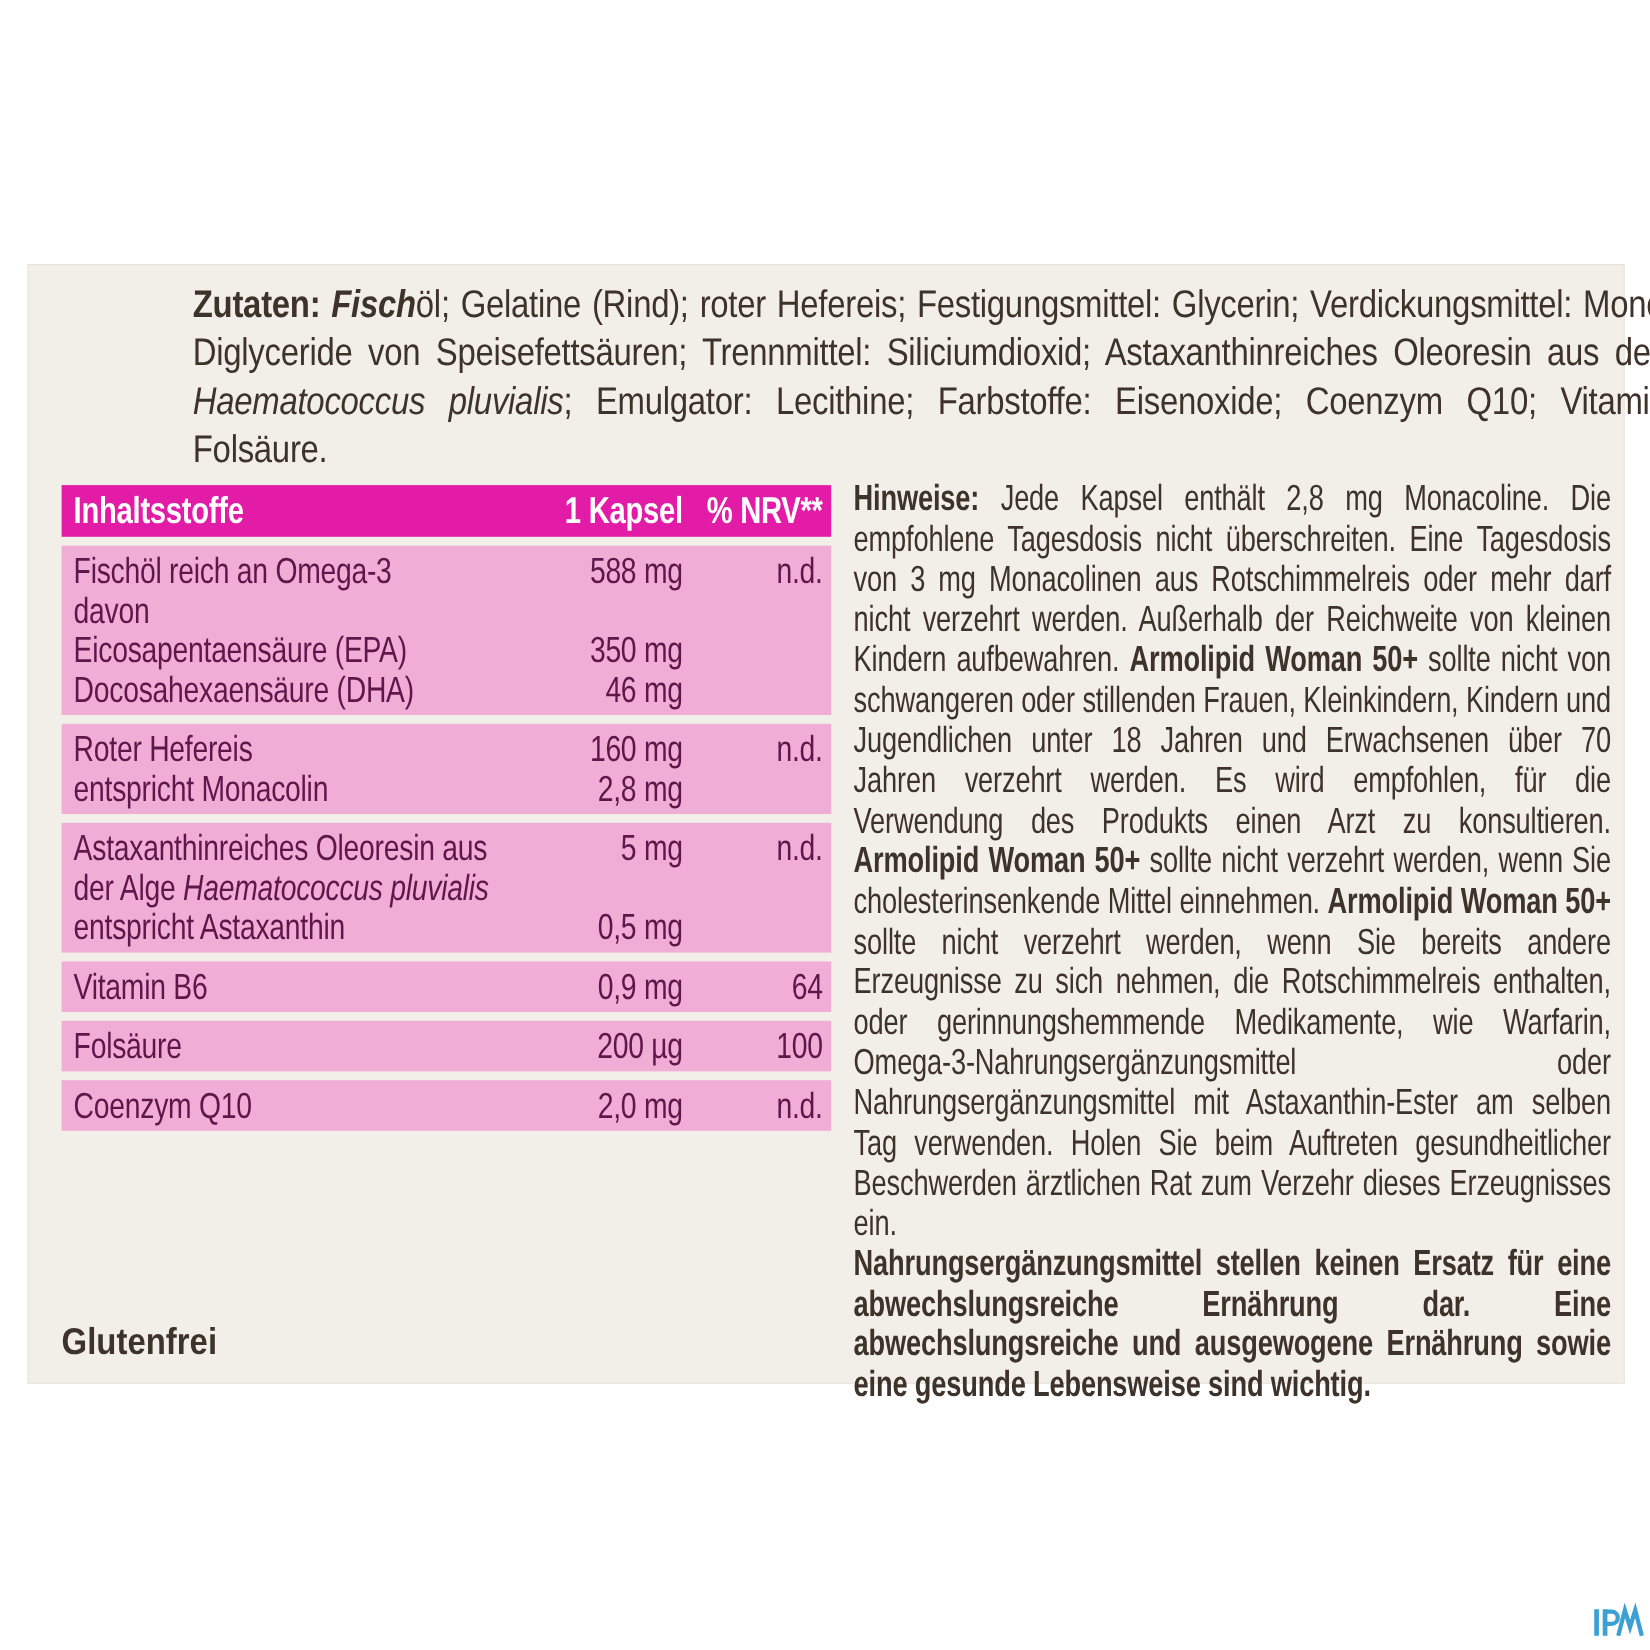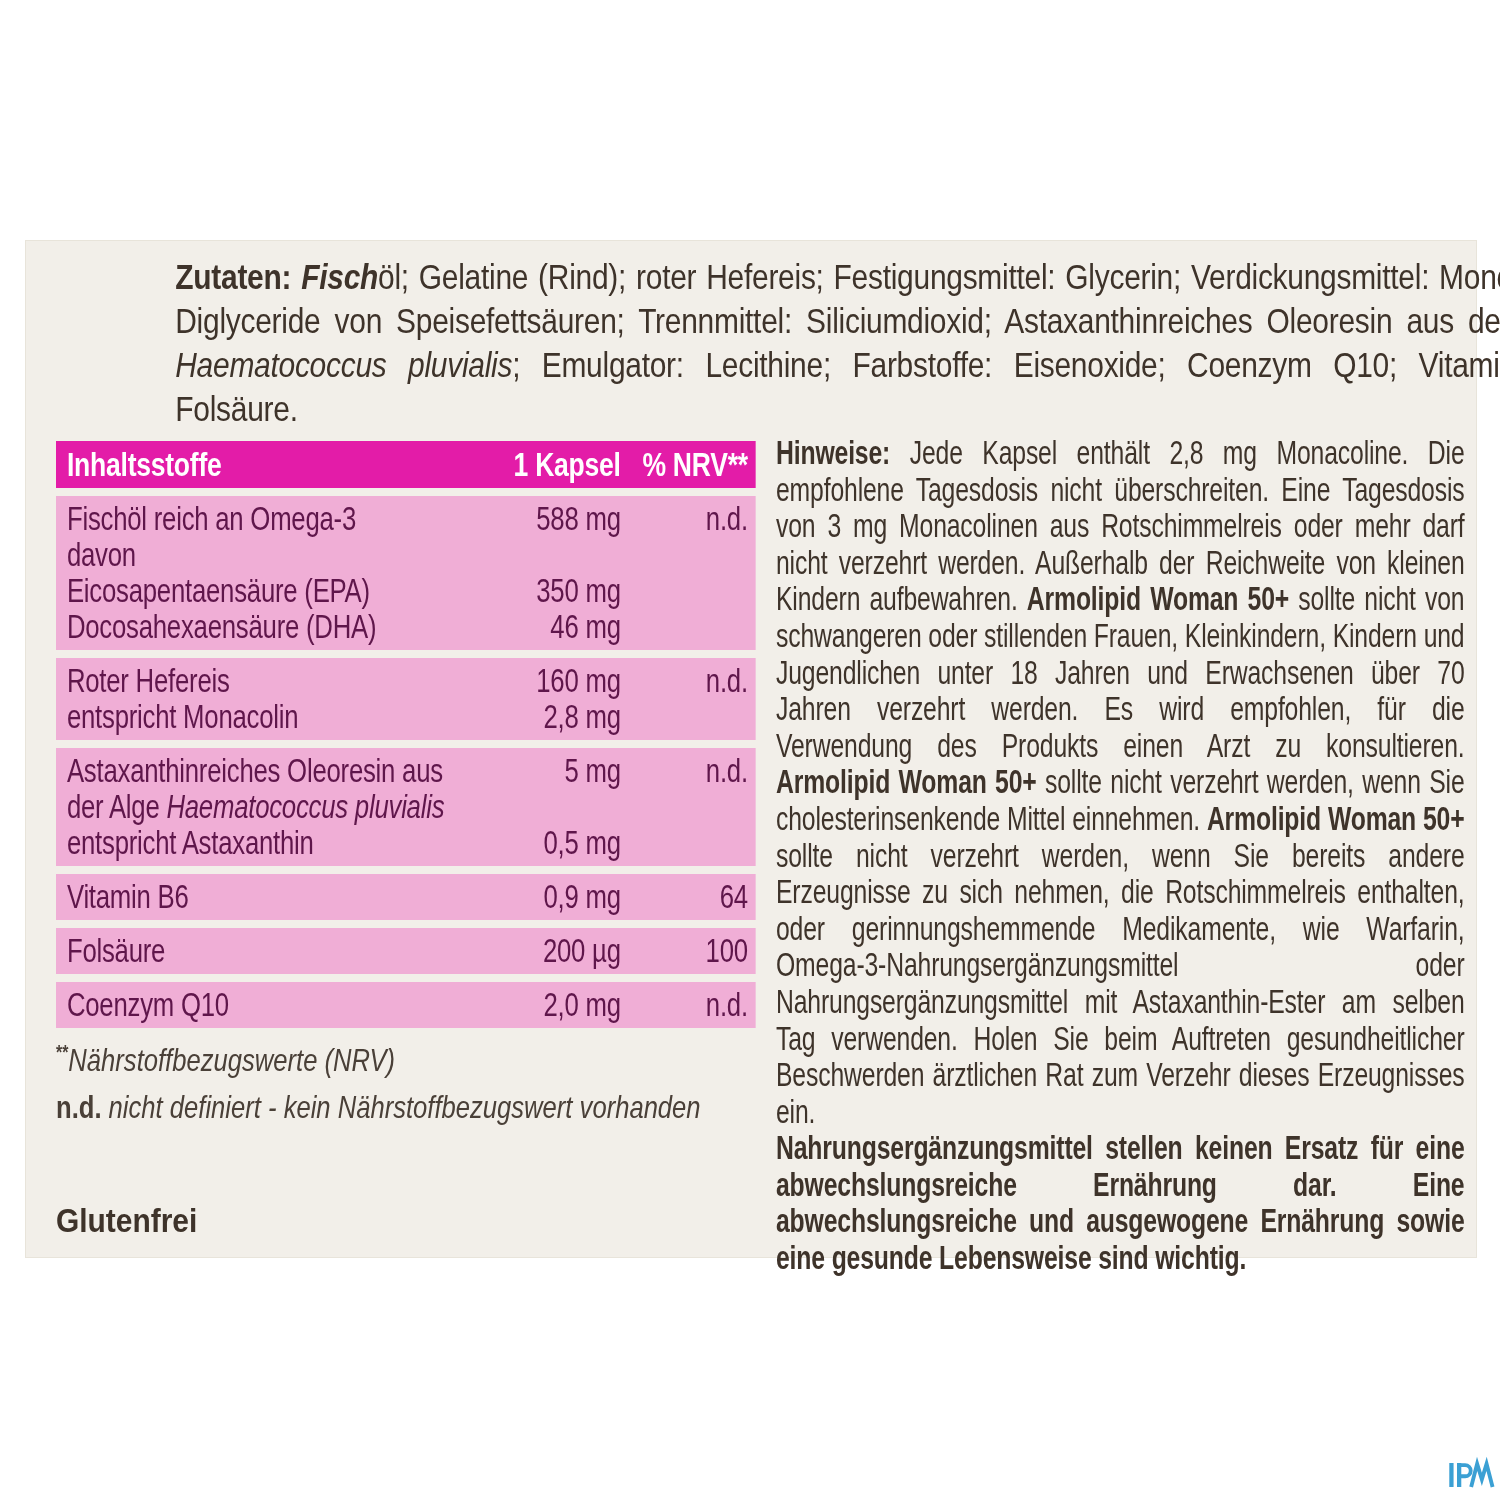--- a/index.html
+++ b/index.html
@@ -187,24 +187,20 @@
           <div class="trow">
             <div class="tline">
               <div class="tlabel"><span>Coenzym Q10</span></div>
               <div class="tamt">2,0 mg</div>
               <div class="tnrv">n.d.</div>
             </div>
           </div>
         </div>
     </div>
 
-    <div class="footnotes">
-      <div class="fline"><span class="sup">**</span><span class="i">Nährstoffbezugswerte (NRV)</span></div>
-      <div class="fline"><span class="b">n.d.</span><span class="i"> nicht definiert - kein Nährstoffbezugswert vorhanden</span></div>
-    </div>
 
     <div class="glutenfrei">Glutenfrei</div>
 
     <div class="hinweise">
       <p><span class="b">Hinweise:</span><span> Jede Kapsel enthält 2,8 mg Monacoline. Die empfohlene Tagesdosis nicht überschreiten. Eine Tagesdosis von 3 mg Monacolinen aus Rotschimmelreis oder mehr darf nicht verzehrt werden. Außerhalb der Reichweite von kleinen Kindern aufbewahren. </span><span class="b">Armolipid Woman 50+</span><span> sollte nicht von schwangeren oder stillenden Frauen, Kleinkindern, Kindern und Jugendlichen unter 18 Jahren und Erwachsenen über 70 Jahren verzehrt werden. Es wird empfohlen, für die Verwendung des Produkts einen Arzt zu konsultieren. </span><span class="b">Armolipid Woman 50+</span><span> sollte nicht verzehrt werden, wenn Sie cholesterinsenkende Mittel einnehmen. </span><span class="b">Armolipid Woman 50+</span><span> sollte nicht verzehrt werden, wenn Sie bereits andere Erzeugnisse zu sich nehmen, die Rotschimmelreis enthalten, oder gerinnungshemmende Medikamente, wie Warfarin, Omega-3-Nahrungsergänzungsmittel oder Nahrungsergänzungsmittel mit Astaxanthin-Ester am selben Tag verwenden. Holen Sie beim Auftreten gesundheitlicher Beschwerden ärztlichen Rat zum Verzehr dieses Erzeugnisses ein.</span></p>
       <p><span class="b">Nahrungsergänzungsmittel stellen keinen Ersatz für eine abwechslungsreiche Ernährung dar. Eine abwechslungsreiche und ausgewogene Ernährung sowie eine gesunde Lebensweise sind wichtig.</span></p>
     </div>
 
   </div>
 

